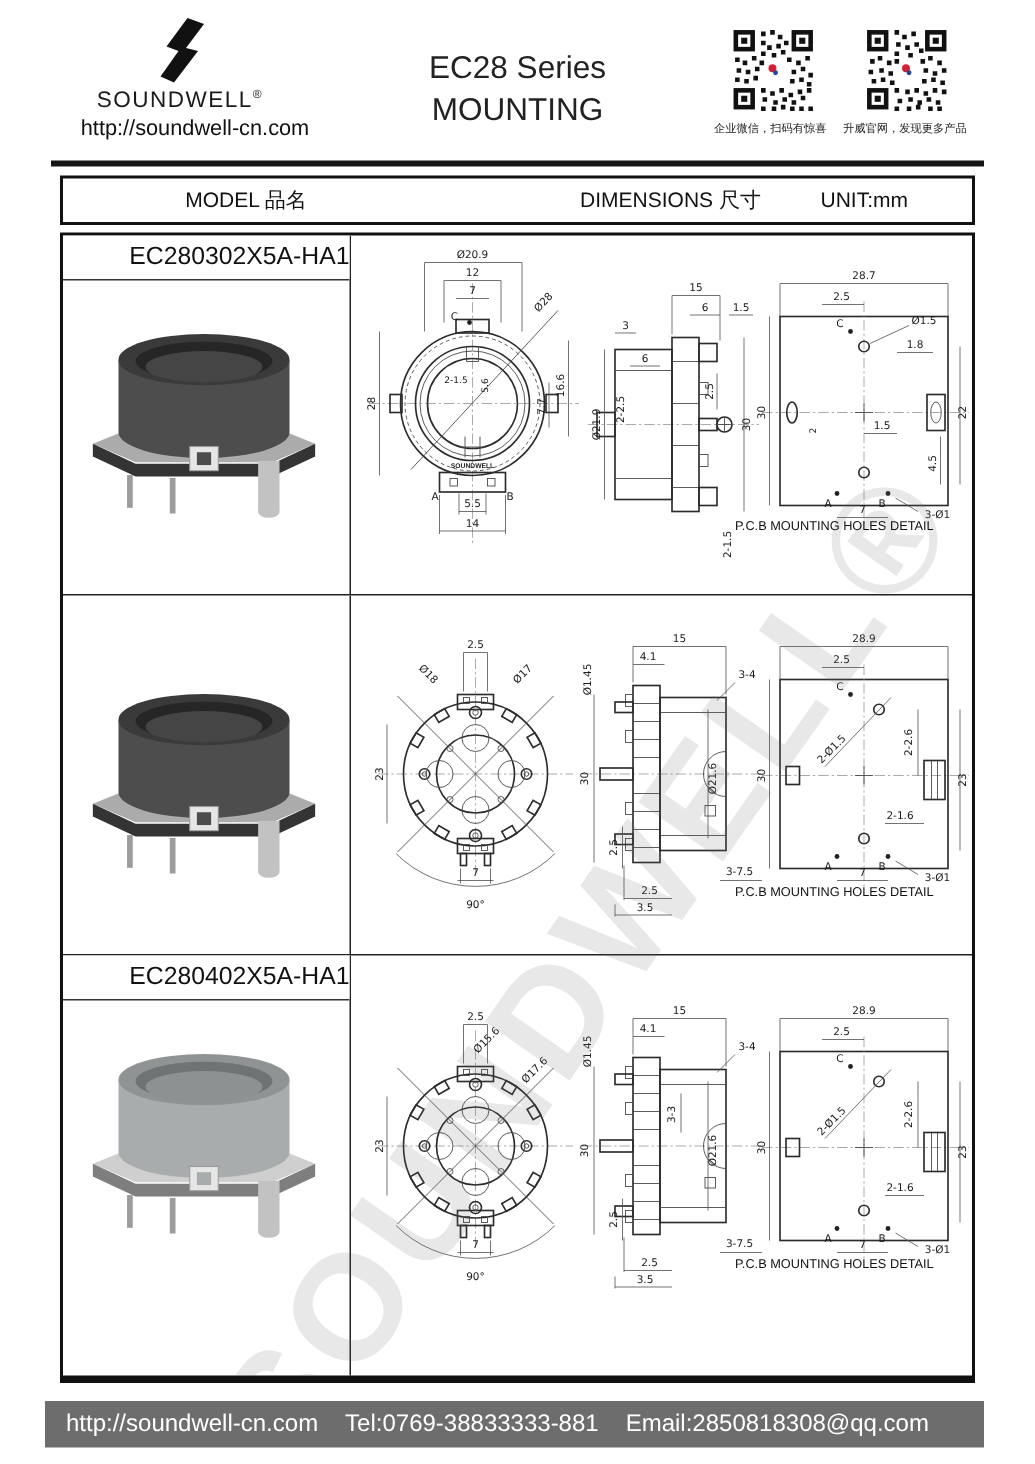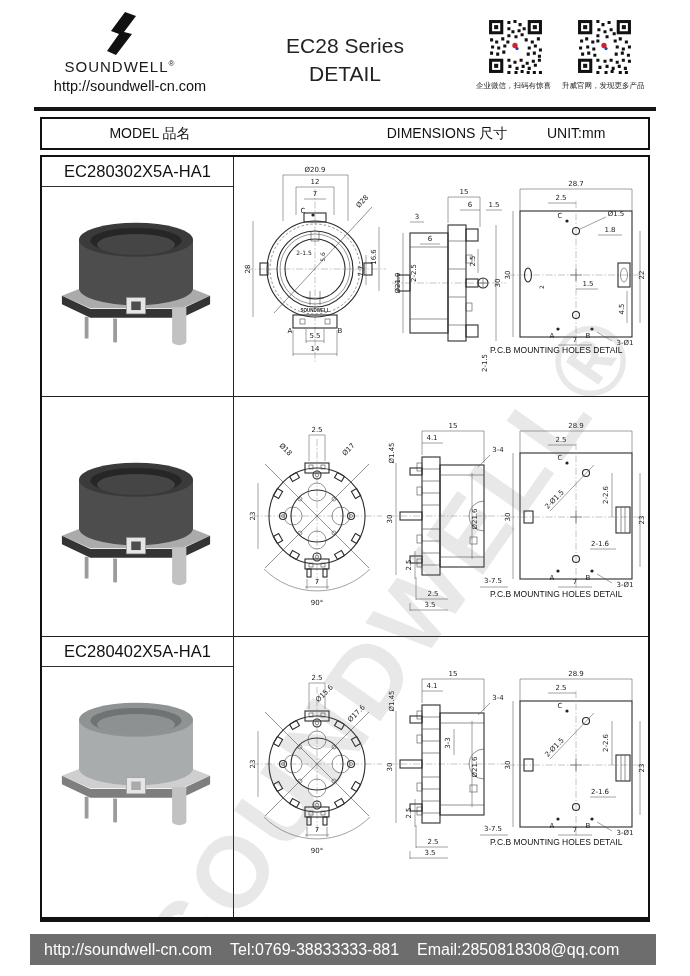--- a/index.html
+++ b/index.html
@@ -11,29 +11,29 @@
   .brand{position:absolute;left:60px;top:58px;width:120px;text-align:center;font-size:15px;letter-spacing:1px;color:#1a1a1a}
   .brand sup{font-size:8px}
   .website{position:absolute;left:40px;top:78px;width:180px;text-align:center;font-size:14.5px}
   .title{position:absolute;left:250px;top:32px;width:190px;text-align:center;font-size:21px;color:#222;line-height:28px}
   .qr{position:absolute;top:18px}
   .qr-cap{position:absolute;top:81px;font-size:7.5px;color:#222;text-align:left;white-space:nowrap}
   .rule{position:absolute;left:34px;top:107px;width:622px;height:4px;background:#151515}
   
   .thead{position:absolute;left:40px;top:117px;width:610px;height:33px;border:2px solid #111}
   .thead span{position:absolute;top:6px;font-size:14px;font-weight:500}
-  .th-model{left:3px;width:210px;text-align:center}
+  .th-model{left:17px;width:210px;text-align:center}
   .th-dim{left:300px;width:210px;text-align:center}
   .th-unit{left:505px;width:100px;text-align:left}
   
   .main{position:absolute;left:40px;top:155px;width:610px;height:767px;border:2px solid #111;border-bottom-width:5px;overflow:hidden;background:#fff}
   .row{position:relative;border-bottom:1.5px solid #222}
   .row.last{border-bottom:none}
   .mcol{position:absolute;left:0;top:0;width:192px;height:100%;border-right:1.5px solid #222}
-  .mname{height:30px;line-height:29px;text-align:center;font-size:16.5px;color:#111;border-bottom:1px solid #333;background:#fff;position:relative;z-index:3}
+  .mname{height:30px;line-height:29px;text-align:right;font-size:16.5px;color:#111;border-bottom:1px solid #333;background:#fff;position:relative;z-index:3}
   .photo{position:absolute;left:8px;top:40px}
   .draw{position:absolute}
   .caption{position:absolute;font-size:8.5px;font-weight:500;color:#111;white-space:nowrap;width:170px;z-index:3}
   .wm{position:absolute;left:-70px;top:430px;width:840px;text-align:center;font-size:100px;font-weight:bold;
       letter-spacing:6px;color:rgba(110,110,110,0.16);transform:rotate(-55deg);z-index:2;pointer-events:none;
       font-family:"Liberation Sans",sans-serif}
   
   .footer{position:absolute;left:30px;top:934px;width:626px;height:31px;background:#6d6d6d;color:#fff;
           display:flex;align-items:center;gap:18px;padding-left:14px;font-size:16px}
   
@@ -59,21 +59,21 @@
 <div class="page">
 
   <div>
     <svg class="logo-glyph" width="32" height="44" viewBox="0 0 32 44">
       <polygon fill="#111" points="19,0 30,4 18,20 26,22 10,43 1,39 13,22 5,19"></polygon>
     </svg>
     <div class="brand"><span>SOUNDWELL</span><sup>®</sup></div>
     <div class="website">http://soundwell-cn.com</div>
     <div class="title">
       <div>EC28 Series</div>
-      <div>DETAIL</div>
+      <div>MOUNTING</div>
     </div>
 
     <svg class="qr" style="left:487px" width="57" height="57" viewBox="0 0 56 56">
       <rect x="0" y="0" width="56" height="56" fill="#fff"></rect>
       <g fill="#111">
         <rect x="2" y="2" width="14" height="14"></rect>
           <rect x="40" y="2" width="14" height="14"></rect>
           <rect x="2" y="40" width="14" height="14"></rect>
       </g>
       <g fill="#fff">

